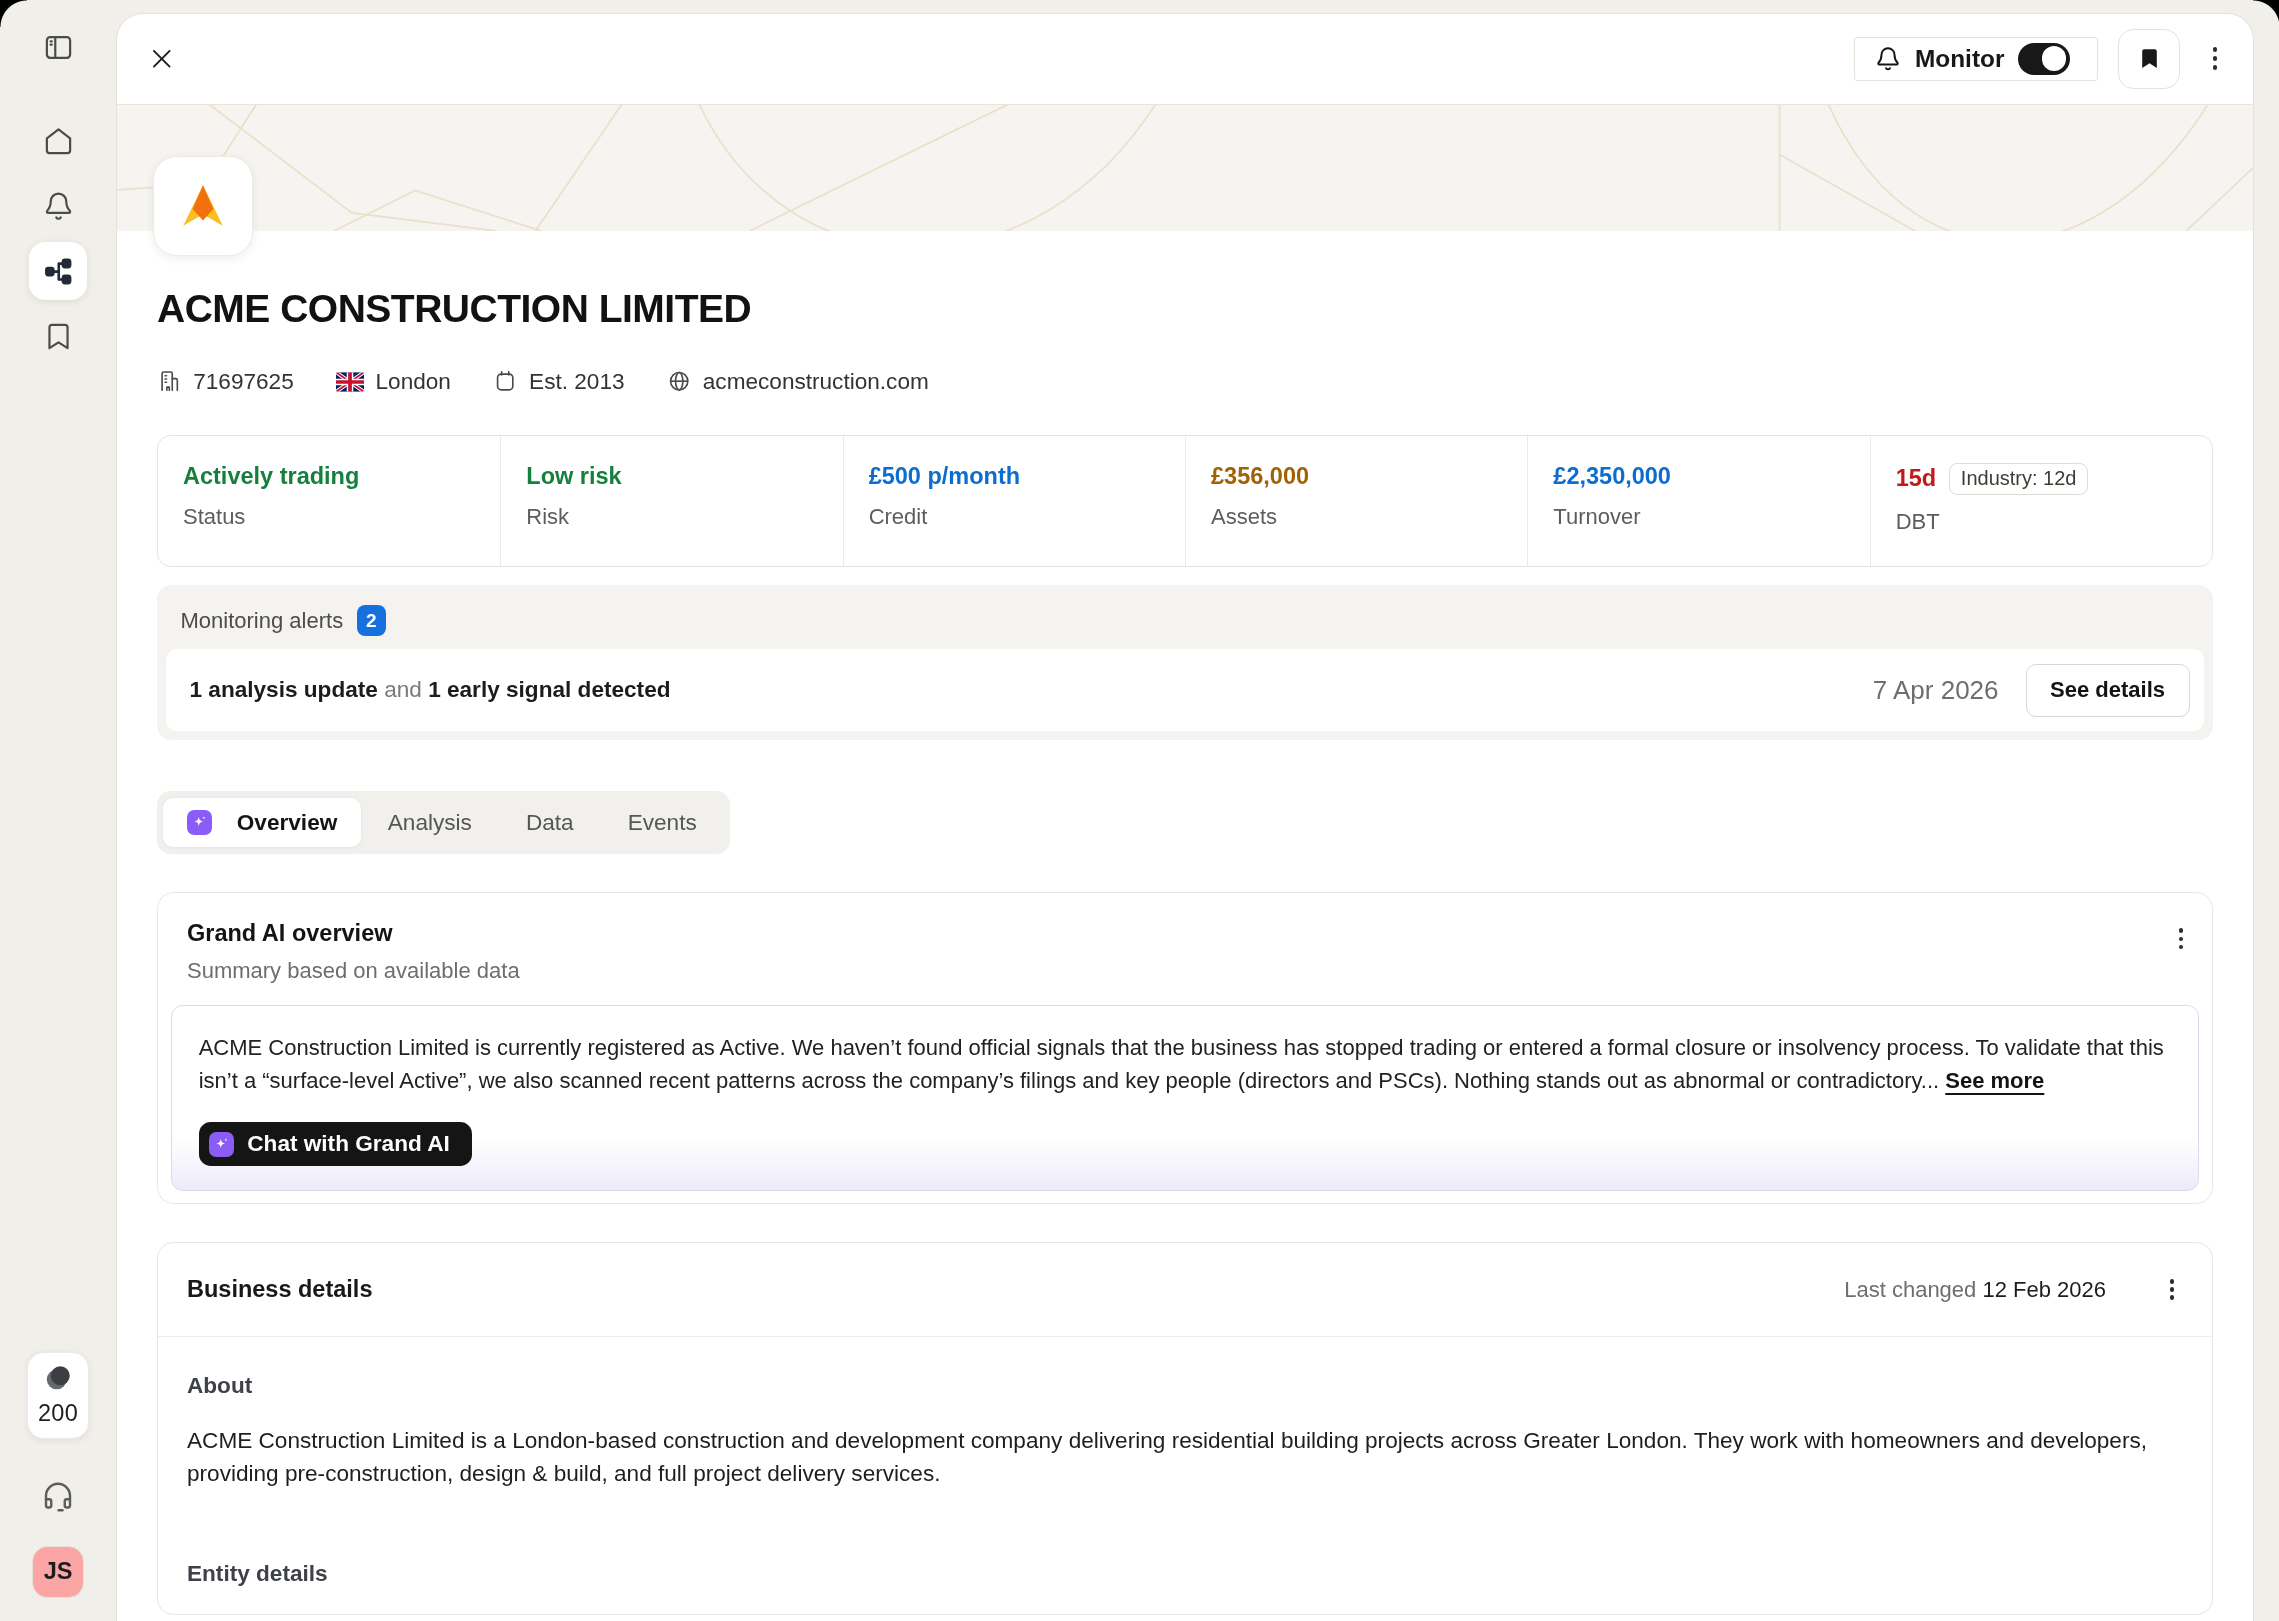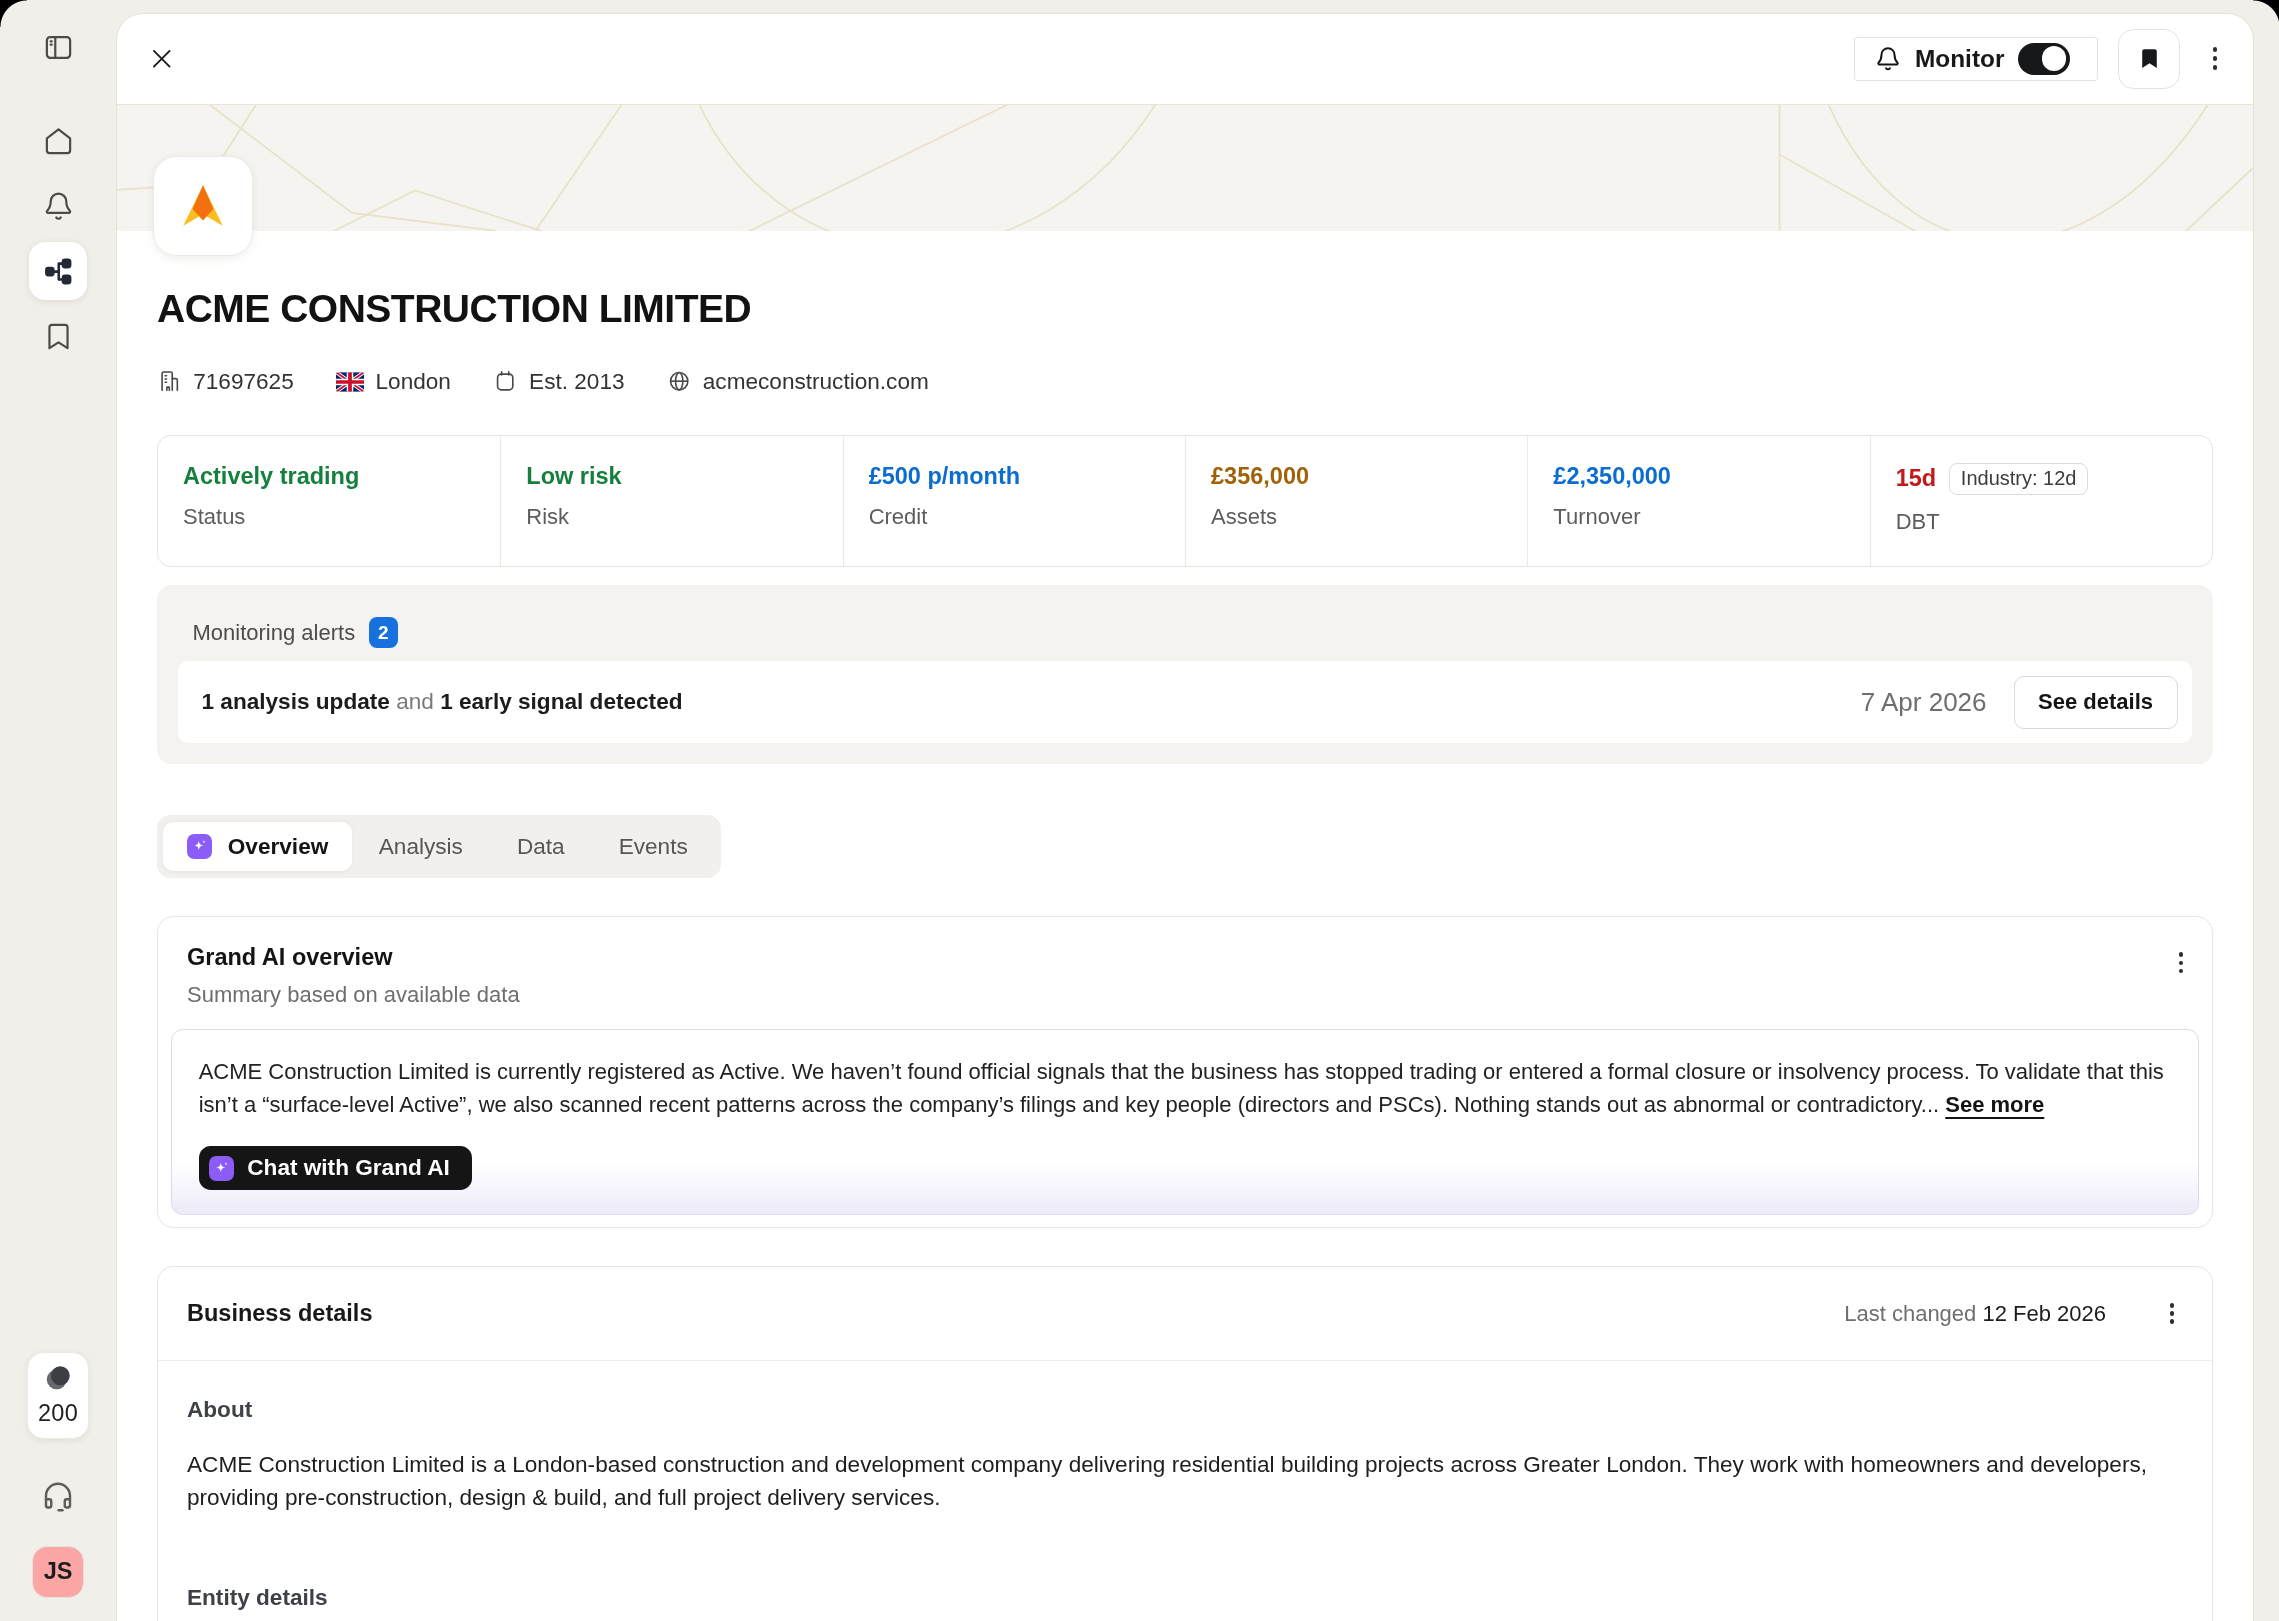--- a/index.html
+++ b/index.html
@@ -92,21 +92,21 @@
   .stat { padding:27px 25px 31px; border-left:0.9px solid #ecuador; }
   .stat + .stat { border-left:0.9px solid #eceae4; }
   .stat .val { font-size:23.5px; font-weight:700; display:flex; align-items:center; gap:12.7px; }
   .stat .lab { margin-top:14.5px; font-size:22px; color:#5d5d5b; }
   .pill-badge {
     font-weight:400; font-size:20px; color:#3c3c3a; border:0.9px solid #dfdcd4;
     border-radius:8.1px; padding:3.6px 11px; background:#fff;
   }
 
   
-  .mon-panel { margin-top:18px; background:#f4f3ef; border-radius:14.5px; padding:21px; }
+  .mon-panel { margin-top:18px; background:#f4f3ef; border-radius:14.5px; padding:9px; }
   .mon-head { display:flex; align-items:center; gap:13.6px; padding:11px 14.5px 12.7px; }
   .mon-head .t { font-size:22px; color:#4c4c4a; }
   .count-badge {
     min-width:29px; height:31px; padding:0 7.2px; background:#1671df; color:#fff; border-radius:8.1px;
     font-size:19px; font-weight:700; display:flex; align-items:center; justify-content:center;
   }
   .mon-row {
     background:#fff; border-radius:11px; padding:14.5px 14.5px 14.5px 23.5px;
     display:flex; align-items:center;
   }
@@ -115,21 +115,21 @@
   .mon-row .summary .mid { color:#7a7a78; font-weight:400; }
   .mon-row .grow { flex:1; }
   .mon-row .date { font-size:26px; color:#6e6e6c; margin-right:27px; }
   .btn-details {
     background:#fff; border:0.9px solid #ddd9d0; border-radius:10px; padding:12.7px 23.5px;
     font-size:22px; font-weight:700; color:#141414; cursor:pointer; font-family:inherit;
   }
 
   
   .tabs { margin-top:51px; display:inline-flex; align-items:center; background:#f1f0ed; border-radius:13.6px; padding:6.3px; }
-  .tab { display:flex; align-items:center; gap:16px; padding:11.8px 27px; font-size:22.6px; color:#565654; border-radius:10px; cursor:pointer; }
+  .tab { display:flex; align-items:center; gap:25px; padding:11.8px 27px; font-size:22.6px; color:#565654; border-radius:10px; cursor:pointer; }
   .tab.active { background:#fff; font-weight:700; color:#141414; padding:11.8px 23.5px; box-shadow:0 0.9px 3.6px rgba(40,35,20,.06); }
   .spark { width:25px; height:25px; border-radius:7.2px; background:#8b5cf6; display:flex; align-items:center; justify-content:center; }
 
   
   .card { margin-top:38px; border:0.9px solid #e9e6e0; border-radius:16.3px; background:#fff; }
   .card-head { position:relative; padding:27px 29px 18px; }
   .card-head .title { font-size:23.5px; font-weight:700; color:#141414; }
   .card-head .sub { margin-top:11px; font-size:22px; color:#6e6e6c; }
   .kebab.small { position:absolute; right:20px; top:25px; }
   .kebab.small i { width:4.5px; height:4.5px; margin:3.6px auto; }

